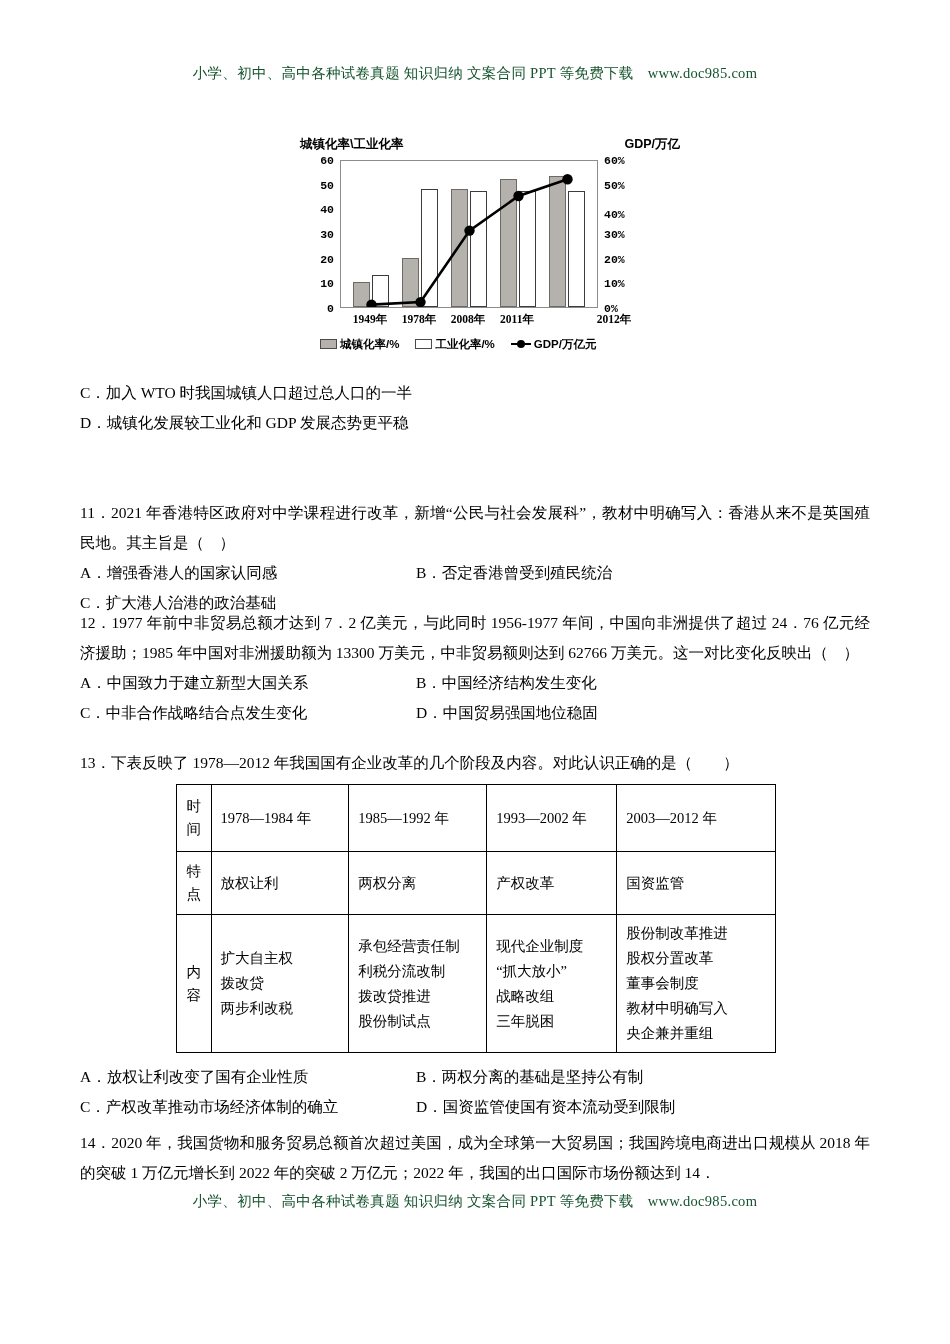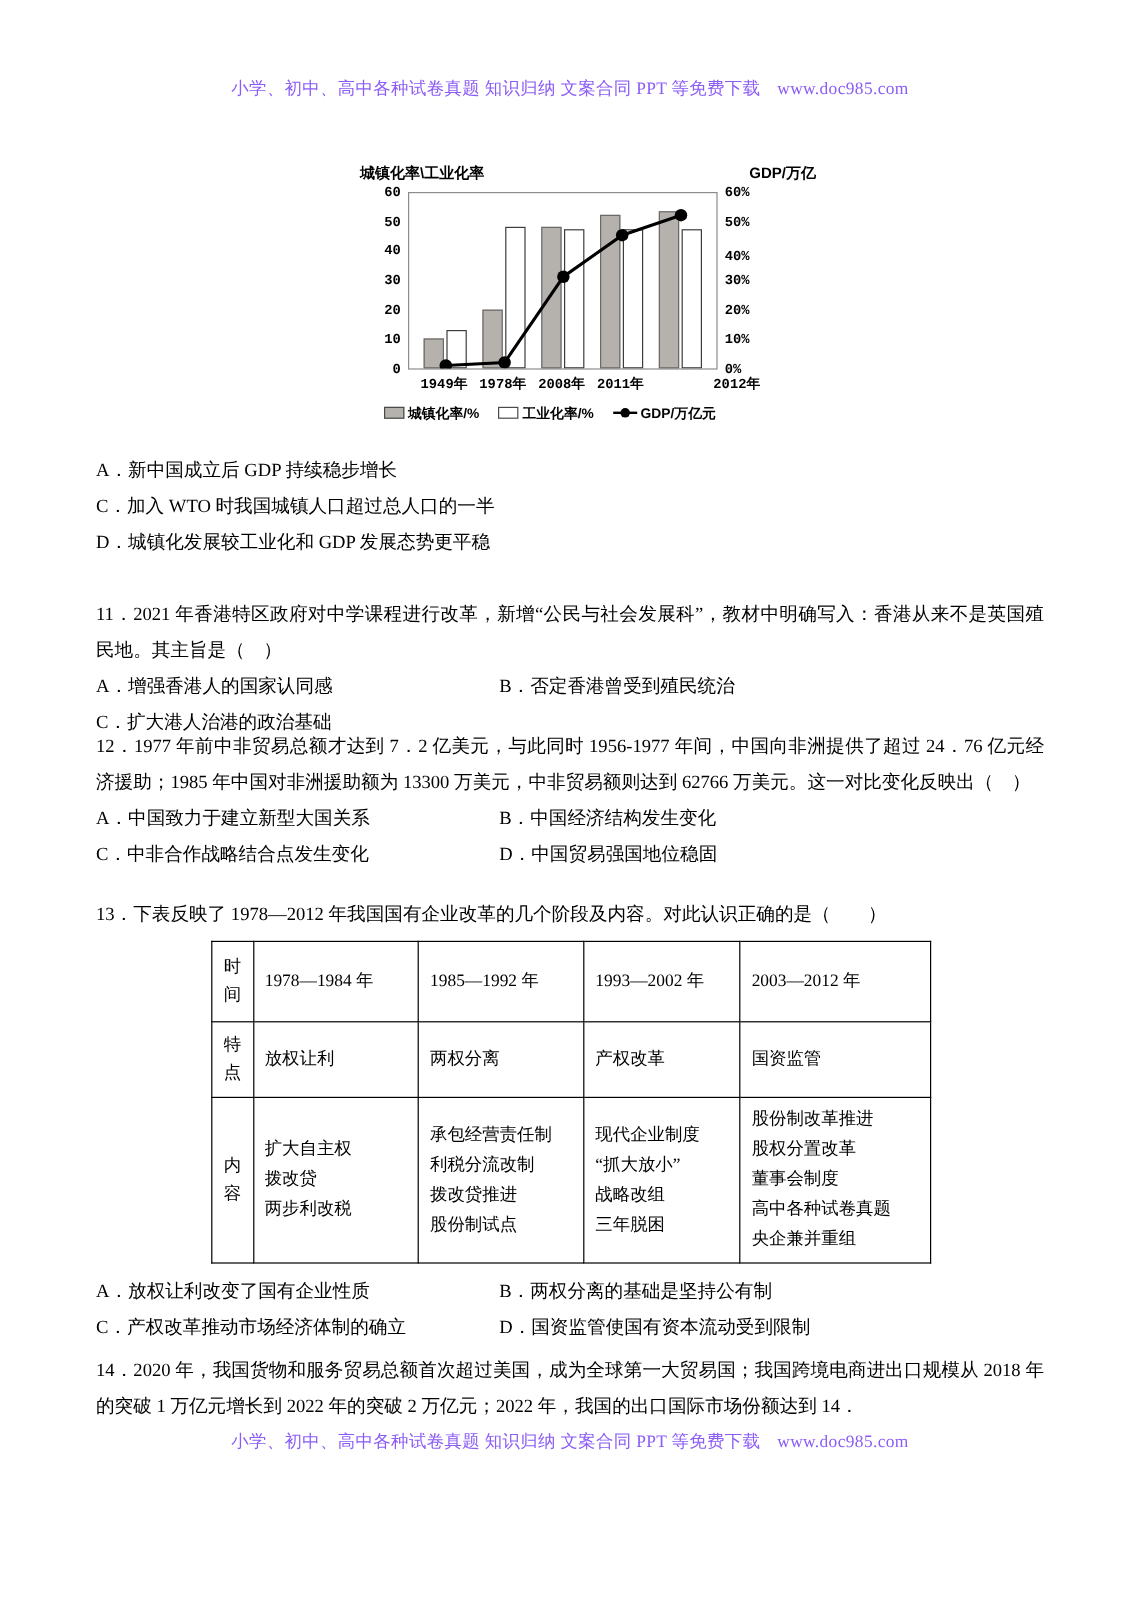--- a/index.html
+++ b/index.html
@@ -18,21 +18,21 @@
   .page {
     position: relative;
     width: 950px;
     height: 1344px;
     box-sizing: border-box;
     padding: 0 80px;
   }
   .watermark {
     text-align: center;
     font-size: 14.5px;
-    color: #8b5cf6;
+    color: #14532d;
     letter-spacing: 0.3px;
     font-family: "Liberation Serif", "DejaVu Serif", serif;
   }
   .watermark .url {
     font-family: "Liberation Serif", "DejaVu Serif", serif;
     margin-left: 14px;
   }
   .wm-top { position: absolute; left: 0; right: 0; top: 64px; }
   .wm-bottom { position: absolute; left: 0; right: 0; top: 1192px; }
 
@@ -104,21 +104,21 @@
     position: absolute;
     left: 48px;
     top: 176px;
     width: 258px;
     height: 18px;
   }
   .xtick {
     position: absolute;
     top: 0;
     font-size: 11.5px;
-    font-family: Liberation Mono, monospace;
+    font-family: Liberation Serif, serif;
     font-weight: bold;
     text-align: center;
     transform: translateX(-50%);
     white-space: nowrap;
   }
   .legend {
     position: absolute;
     left: 28px;
     top: 198px;
     width: 330px;
@@ -290,21 +290,20 @@
         <span>工业化率/%</span>
       </span>
       <span class="legend-item">
         <i class="swatch-line"></i>
         <span>GDP/万亿元</span>
       </span>
     </div>
   </div>
 
   <div class="block" style="top:378px;">
-    <div class="opt-line">A．新中国成立后 GDP 持续稳步增长</div>
     <div class="opt-line">C．加入 WTO 时我国城镇人口超过总人口的一半</div>
     <div class="opt-line">D．城镇化发展较工业化和 GDP 发展态势更平稳</div>
   </div>
 
   <div class="block" style="top:498px;">
     <div class="qtext">11．2021 年香港特区政府对中学课程进行改革，新增“公民与社会发展科”，教材中明确写入：香港从来不是英国殖民地。其主旨是（　）</div>
     <div class="opt-row">
       <span>A．增强香港人的国家认同感</span>
       <span>B．否定香港曾受到殖民统治</span>
     </div>
@@ -370,21 +369,21 @@
       <td class="c3 cell-lines">
         <span>现代企业制度</span>
         <span>“抓大放小”</span>
         <span>战略改组</span>
         <span>三年脱困</span>
       </td>
       <td class="c4 cell-lines">
         <span>股份制改革推进</span>
         <span>股权分置改革</span>
         <span>董事会制度</span>
-        <span>高中各种试卷真题</span>
+        <span>教材中明确写入</span>
         <span>央企兼并重组</span>
       </td>
     </tr>
   </tbody>
     </table>
 
   <div class="block" style="top:1062px;">
     <div class="opt-row">
       <span>A．放权让利改变了国有企业性质</span>
       <span>B．两权分离的基础是坚持公有制</span>

